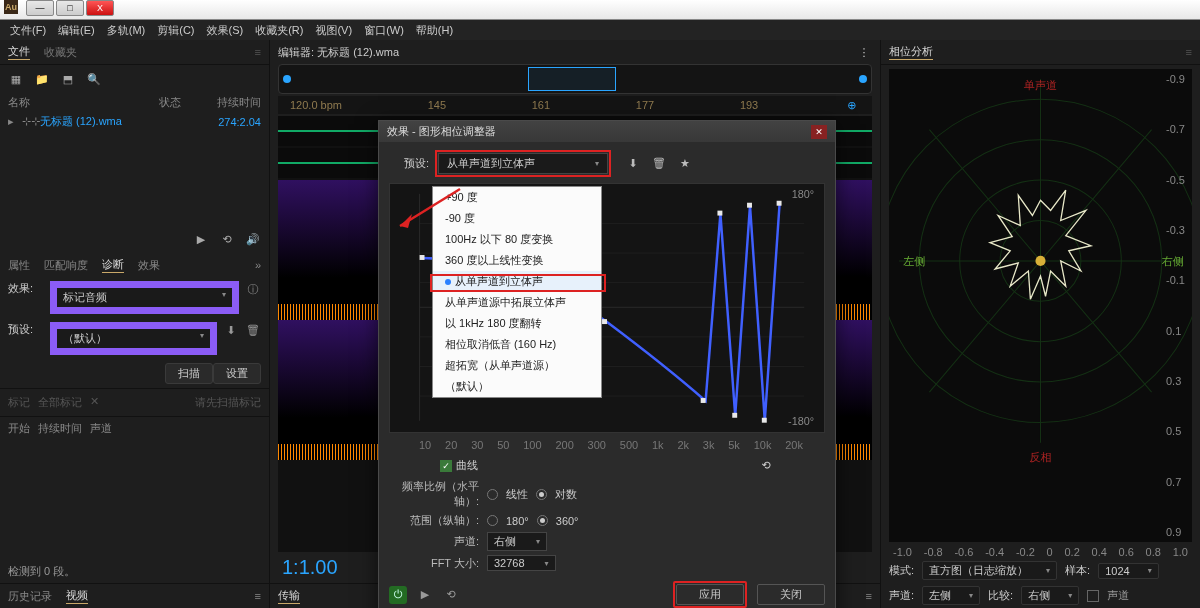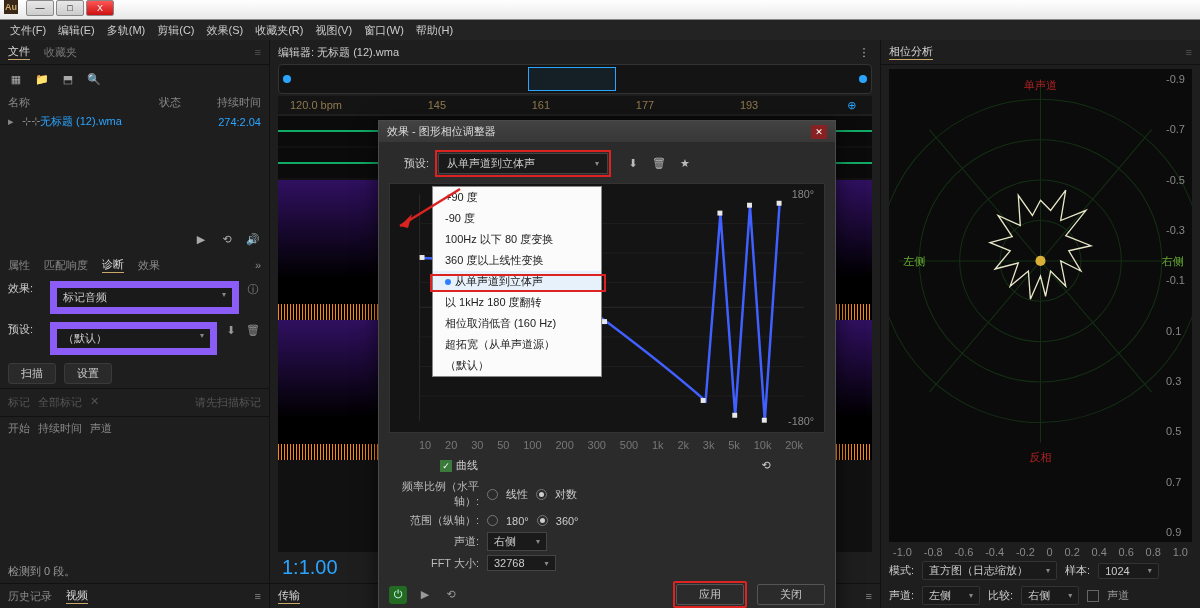--- a/index.html
+++ b/index.html
@@ -36,21 +36,21 @@
   .file-row .wave { color:#888; width:14px;}
   .file-row .fname { color:#2aa5ff; flex:1;}
   .file-row .fdur { width:56px; text-align:right; color:#2aa5ff;}
   .transport-mini { display:flex; gap:10px; padding:6px 8px; justify-content:flex-end; color:#aaa;}
   
   .tabs-row { display:flex; gap:14px; padding:4px 8px; align-items:center; color:#888;}
   .tabs-row .active { color:#d8d8d8; border-bottom:1px solid #c9a869;}
   .kv { display:flex; align-items:flex-start; gap:6px; padding:4px 8px;}
   .kv label { width:36px; color:#ccc;}
   .kv .select { flex:1; background:#1a1a1a; border:7px solid #8b5cf6; padding:2px 6px; color:#ccc; display:flex; justify-content:space-between;}
-  .btns-row { display:flex; gap:8px; padding:4px 8px;}
+  .btns-row { display:flex; padding:4px 8px;justify-content:flex-end;}
   .btn-sm { background:#2a2a2a; border:1px solid #3a3a3a; border-radius:3px; padding:2px 12px; color:#ccc;}
   .marker-row { display:flex; gap:8px; padding:6px 8px; color:#555; border-top:1px solid #111; border-bottom:1px solid #111;}
   .list-head { display:flex; gap:8px; padding:4px 8px; color:#888;}
   
   .editor-head { display:flex; align-items:center; padding:4px 8px; color:#ccc;}
   .strip { height:30px; background:#141414; margin:0 8px; border:1px solid #333; border-radius:4px; position:relative;}
   .strip .sel { position:absolute; left:42%; width:15%; top:2px; bottom:2px; border:1px solid #2aa5ff; background:rgba(42,165,255,.08);}
   .strip .dot { position:absolute; width:8px; height:8px; background:#2aa5ff; border-radius:50%; top:50%; transform:translateY(-50%);}
   .ruler { height:18px; background:#141414; margin:2px 8px; display:flex; justify-content:space-between; padding:0 12px; color:#8f7a4f; align-items:center;}
   .wave-area { flex:1; margin:0 8px; background:#111; position:relative;}
@@ -372,20 +372,21 @@
 
       <div class="dropdown">
         <div class="opt">+90 度</div>
         <div class="opt">-90 度</div>
         <div class="opt">100Hz 以下 80 度变换</div>
         <div class="opt">360 度以上线性变换</div>
         <div class="opt sel">
             <span class="bullet"></span>
             <span>从单声道到立体声</span>
           </div>
+        <div class="opt">从单声道源中拓展立体声</div>
         <div class="opt">以 1kHz 180 度翻转</div>
         <div class="opt">相位取消低音 (160 Hz)</div>
         <div class="opt">超拓宽（从单声道源）</div>
         <div class="opt">（默认）</div>
       </div>
       <div class="dd-box"></div>
       <svg class="arrow-svg" viewBox="0 0 80 50">
         <line x1="70" y1="5" x2="10" y2="42" stroke="#d22" stroke-width="2.5"></line>
         <polygon points="10,42 22,30 18,44" fill="#d22"></polygon>
       </svg>

